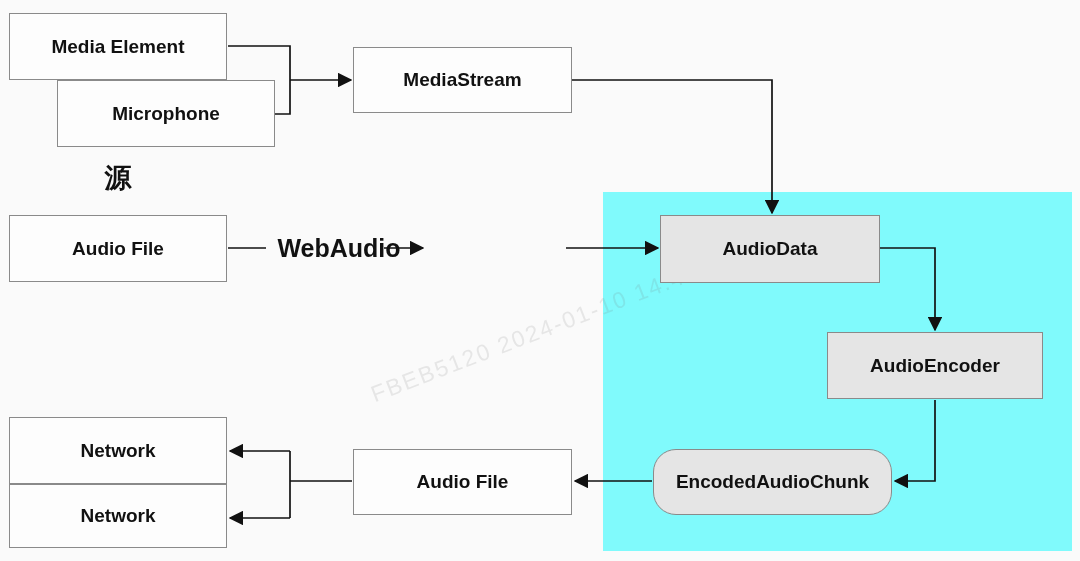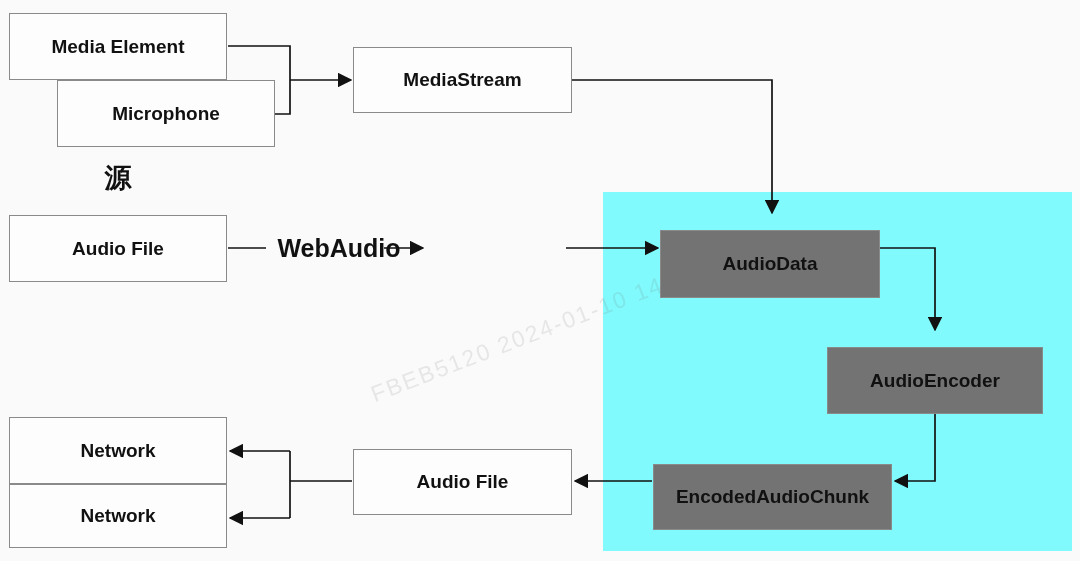--- a/index.html
+++ b/index.html
@@ -33,21 +33,21 @@
     position:absolute;left:0;top:0;width:1080px;height:561px;
   }
   .node{
     position:absolute;
     box-sizing:border-box;
     border:1.5px solid #8a8a8a;
     background:#fdfdfd;
     display:flex;align-items:center;justify-content:center;
     font-size:19px;font-weight:bold;color:#111;
   }
-  .node.cyan{background:#737373;margin-top:15px;}
+  .node.cyan{background:#e5e5e5;}
   .floating-label{
     position:absolute;
     display:flex;align-items:center;justify-content:center;
     font-weight:bold;color:#111;
   }
   .lbl-webaudio{left:272px;top:234px;width:134px;height:28px;font-size:25px;}
   .lbl-source{left:80px;top:160px;width:76px;height:36px;font-size:27px;}
 </style>
 </head>
 <body>
@@ -96,21 +96,21 @@
 
   <div class="node" style="left:353px;top:47px;width:219px;height:66px;">MediaStream</div>
 
   <div class="node" style="left:9px;top:215px;width:218px;height:67px;">Audio File</div>
 
 
   <div class="node cyan" style="left:660px;top:215px;width:220px;height:68px;">AudioData</div>
 
   <div class="node cyan" style="left:827px;top:332px;width:216px;height:67px;">AudioEncoder</div>
 
-  <div class="node cyan" style="left:653px;top:449px;width:239px;height:66px;">EncodedAudioChunk</div>
+  <div class="node cyan" style="left:653px;top:449px;width:239px;height:66px;border-radius:23px;">EncodedAudioChunk</div>
 
   <div class="node" style="left:353px;top:449px;width:219px;height:66px;">Audio File</div>
 
   <div class="node" style="left:9px;top:417px;width:218px;height:67px;">Network</div>
 
   <div class="node" style="left:9px;top:484px;width:218px;height:64px;">Network</div>
 
   <div class="floating-label lbl-webaudio">WebAudio</div>
 
   <div class="floating-label lbl-source">源</div>

